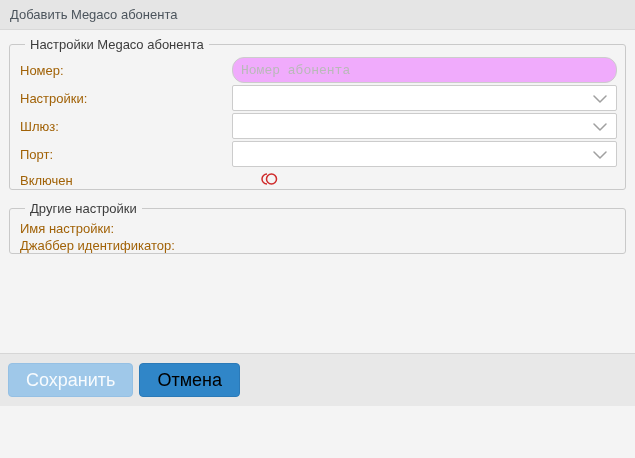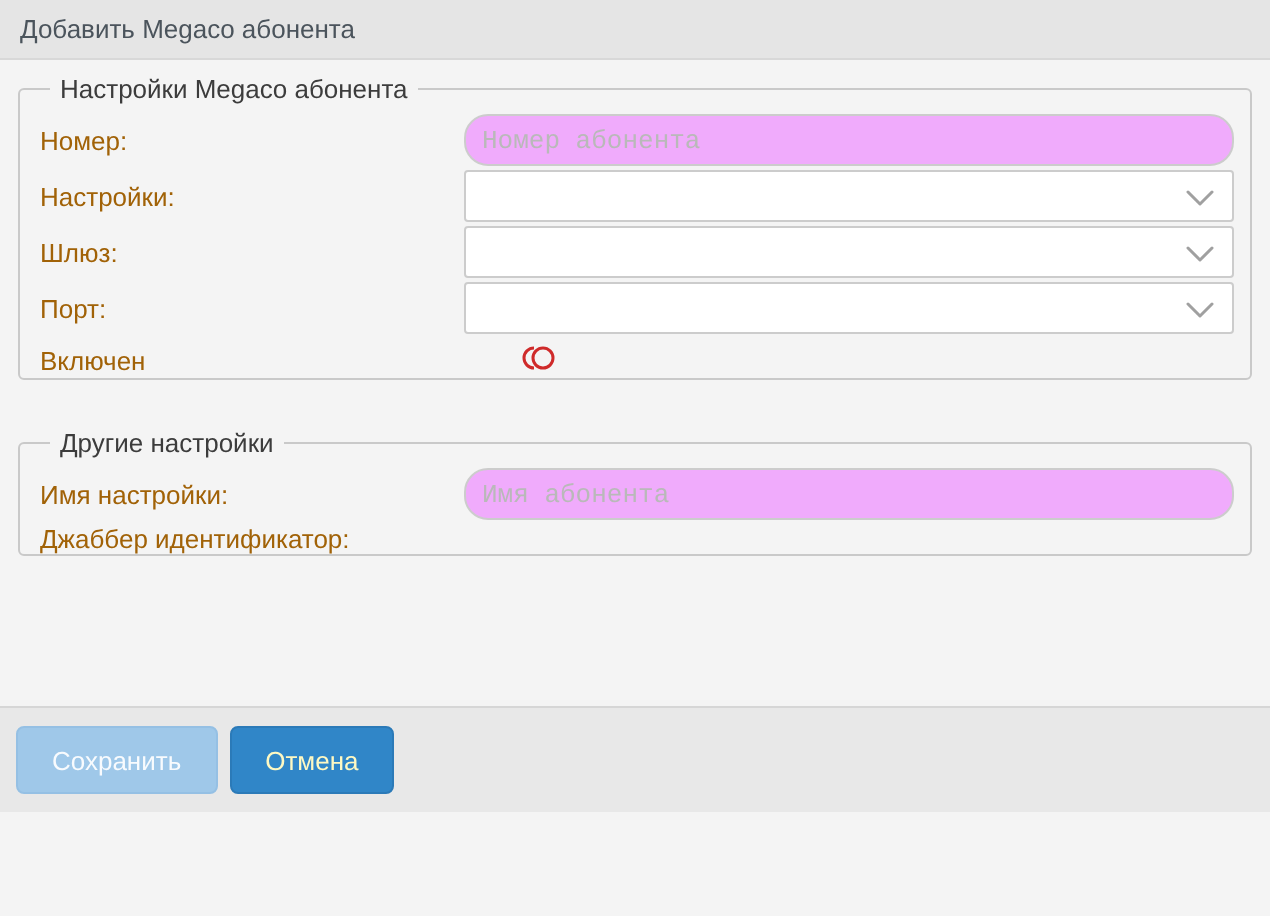--- a/index.html
+++ b/index.html
@@ -34,21 +34,21 @@
     flex: 1 1 auto;
     padding: 0 9px;
     box-sizing: border-box;
   }
   fieldset {
     border: 1px solid #c9c9c9;
     border-radius: 3px;
     margin: 7px 0 0 0;
     padding: 5px 8px 0 10px;
   }
-  fieldset.second { margin-top: 24px; }
+  fieldset.second { margin-top: 11px; }
   legend {
     padding: 0 5px;
     margin-left: 5px;
     color: #3c3c3c;
   }
   .row {
     display: flex;
     align-items: center;
     margin-bottom: 2px;
   }
@@ -96,33 +96,33 @@
     align-items: center;
     padding: 0 8px;
     box-sizing: border-box;
     gap: 6px;
   }
   .btn {
     height: 34px;
     padding: 0 17px;
     border-radius: 4px;
     font-family: "Liberation Sans", sans-serif;
-    font-size: 13px;
+    font-size: 18px;
     border: 1px solid transparent;
   }
   .btn-save {
     background: #9fc8e9;
     border-color: #95c0e4;
     color: rgba(255,255,255,0.92);
     cursor: default;
   }
   .btn-cancel {
     background: #3086c8;
     border-color: #2b7ab8;
-    color: #fef9c3;
+    color: #000000;
     cursor: pointer;
   }
 </style>
 </head>
 <body>
 
 <div class="window">
 
   <div class="titlebar">
     <span>Добавить Megaco абонента</span>
@@ -190,23 +190,20 @@
           </span>
         </div>
       </div>
     </fieldset>
 
     <fieldset class="second">
       <legend>Другие настройки</legend>
 
       <div class="row">
         <label>Имя настройки:</label>
-        <div class="control">
-          <input class="text" type="text" placeholder="Имя абонента" style="">
-        </div>
       </div>
 
       <div class="row">
         <label>Джаббер идентификатор:</label>
       </div>
 
     </fieldset>
 
   </div>
 

